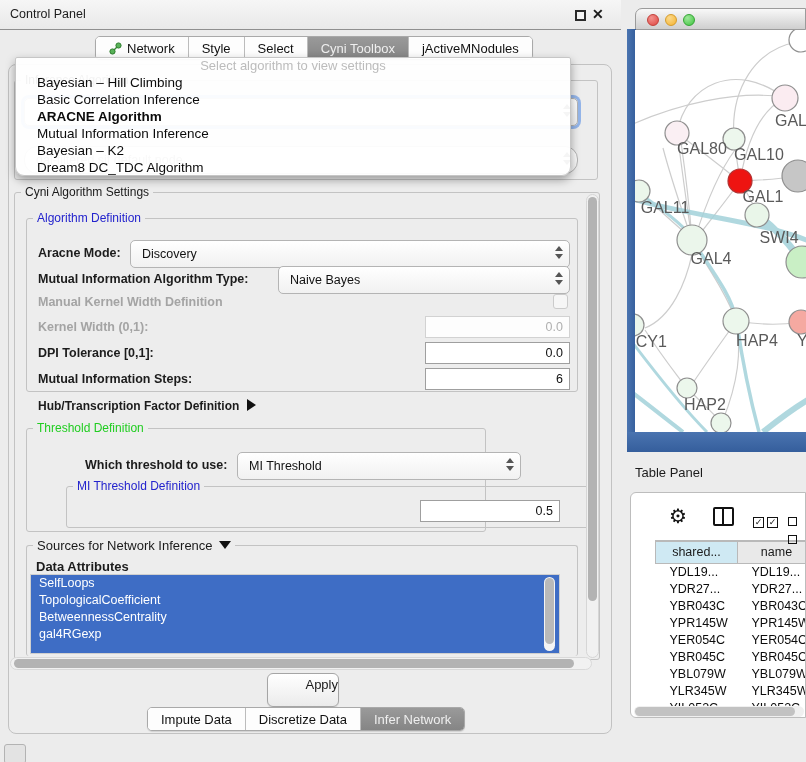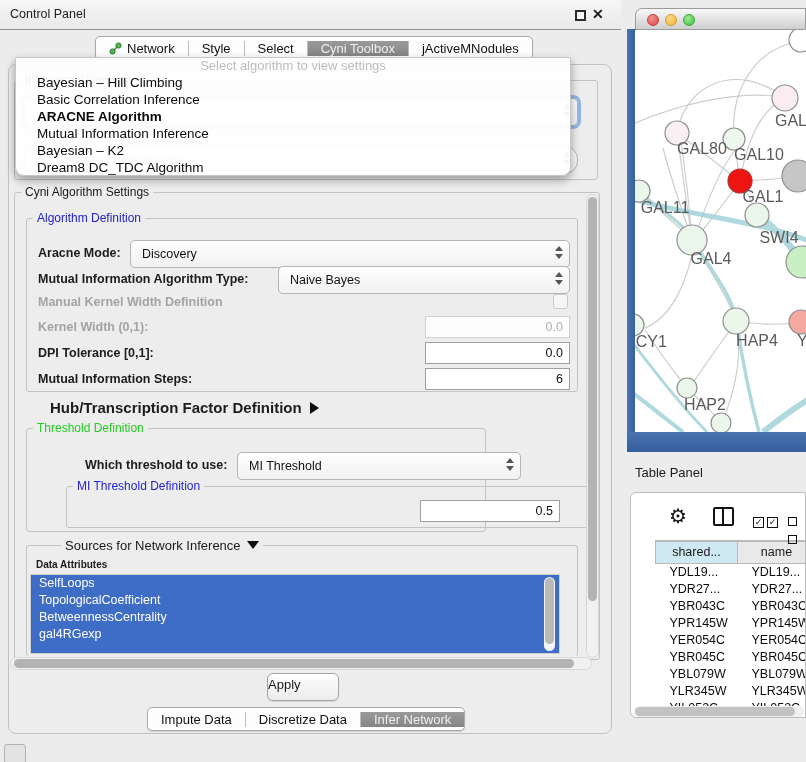--- a/index.html
+++ b/index.html
@@ -9,21 +9,21 @@
 
   
   .cp-titlebar { position:absolute; left:0; top:0; width:621px; height:30px;
     background:linear-gradient(#f6f6f6,#e9e9e9); border-bottom:1px solid #8f8f8f; }
   .cp-title { position:absolute; left:10px; top:7px; font-size:12.5px; color:#1c1c1c; }
   .float-btn { position:absolute; left:575px; top:10px; width:11px; height:11px; border:2px solid #2a2a2a; background:#f4f4f4; }
   .close-btn { position:absolute; left:592px; top:6px; width:16px; height:16px; font-size:14px; font-weight:bold; color:#1a1a1a; }
   .close-btn::before { content:"✕"; }
 
   
-  .seg-bar { position:absolute; display:flex; height:24px; border:1px solid #a9a9a9; border-radius:5px; overflow:hidden; background:#fff; box-shadow:0 1px 1px rgba(0,0,0,.12);align-items:center; }
+  .seg-bar { position:absolute; display:flex; height:24px; border:1px solid #a9a9a9; border-radius:5px; overflow:hidden; background:#fff; box-shadow:0 1px 1px rgba(0,0,0,.12); }
   .seg { display:flex; align-items:center; padding:0 13px; font-size:13px; background:#fdfdfd; border-left:1px solid #bcbcbc; white-space:nowrap; color:#111; }
   .seg:first-child { border-left:none; }
   .seg.sel { background:linear-gradient(#9a9a9a,#858585); color:#efefef; }
   .top-tabs { left:95px; top:36px; }
   .bottom-tabs { left:147px; top:707px; }
 
   .net-icon { width:13px; height:13px; margin-right:5px; }
 
   
   .cp-body { position:absolute; left:8px; top:64px; width:604px; height:670px;
@@ -60,21 +60,21 @@
   .attr-fill { height:12px; background:#3e6dc5; }
   .list-vscroll { position:absolute; left:513px; top:2px; width:11px; height:74px; background:#f4f4f4; border-radius:6px; }
   .list-vscroll .thumb { position:absolute; left:1px; top:1px; width:9px; height:66px; background:#b9b9b9; border-radius:5px; }
 
   
   .vscroll { position:absolute; left:586px; top:194px; width:13px; height:464px; background:#f1f1f1; border:1px solid #d6d6d6; border-radius:7px; }
   .vscroll .thumb { position:absolute; left:1px; top:2px; width:9px; height:404px; background:#b3b3b3; border-radius:5px; }
   .hscroll { position:absolute; left:10px; top:657px; width:582px; height:13px; background:#f1f1f1; border:1px solid #d9d9d9; border-radius:7px; }
   .hscroll .thumb { position:absolute; left:3px; top:1px; width:560px; height:9px; background:#b3b3b3; border-radius:5px; }
 
-  .apply-btn { position:absolute; left:267px; top:673px; width:72px; height:28px; border:1px solid #a5a5a5; border-radius:6px; background:linear-gradient(#ffffff,#ebebeb); font-size:13px; text-align:left; line-height:22px; box-shadow:0 1px 1px rgba(0,0,0,.1); }
+  .apply-btn { position:absolute; left:267px; top:673px; width:72px; height:34px; border:1px solid #a5a5a5; border-radius:6px; background:linear-gradient(#ffffff,#ebebeb); font-size:13px; text-align:right; line-height:22px; box-shadow:0 1px 1px rgba(0,0,0,.1); }
 
   
   .popup { position:absolute; left:15px; top:57px; width:556px; height:119px;
     background:rgba(255,255,255,.94); border:1px solid #c6c6c6; border-radius:2px 2px 9px 9px;
     box-shadow:0 4px 10px rgba(0,0,0,.35); overflow:hidden; }
   .popup .prompt { height:16px; line-height:16px; text-align:center; color:#bcbcbc; font-size:13px; }
   .popup .item { height:17px; line-height:17px; padding-left:21px; font-size:13.5px; color:#0b0b0b; white-space:nowrap; }
   .popup .item.bold { font-weight:bold; }
 
   .grip { position:absolute; left:4px; top:744px; width:22px; height:20px; background:#e3e3e3; border:1px solid #b3b3b3; border-radius:3px; }
@@ -181,43 +181,43 @@
   </div>
   <div class="lbl dis" style="left:38px; top:295px;">Manual Kernel Width Definition</div>
   <div class="chk" style="left:553px; top:294px;"></div>
   <div class="lbl dis" style="left:38px; top:320px;">Kernel Width (0,1):</div>
   <div class="tf dis" style="left:425px; top:316px; width:145px;">0.0</div>
   <div class="lbl" style="left:38px; top:346px;">DPI Tolerance [0,1]:</div>
   <div class="tf" style="left:425px; top:342px; width:145px;">0.0</div>
   <div class="lbl" style="left:38px; top:372px;">Mutual Information Steps:</div>
   <div class="tf" style="left:425px; top:368px; width:145px;">6</div>
 
-  <div class="lbl" style="left:38px; top:399px; font-size:15px;margin-left:12px;">
+  <div class="lbl" style="left:38px; top:399px; font-size:12px;">
     <span>Hub/Transcription Factor Definition</span><span class="arrow-right"></span>
   </div>
 
   <div class="group" style="left:26px; top:428px; width:460px; height:104px;">
     <div class="gtitle t-green">Threshold Definition</div>
   </div>
   <div class="lbl" style="left:85px; top:458px;">Which threshold to use:</div>
   <div class="combo" style="left:237px; top:452px; width:284px;">
     <span>MI Threshold</span>
     <span class="stepper"></span>
   </div>
   <div class="group" style="left:36px; top:486px; width:530px; height:42px;margin-left:30px;">
     <div class="gtitle t-blue">MI Threshold Definition</div>
   </div>
   <div class="tf" style="left:420px; top:500px; width:140px;">0.5</div>
 
   <div class="group" style="left:26px; top:545px; width:552px; height:111px; border-bottom:none;">
-    <div class="gtitle" style="font-size:13px;margin-left:28px;">
+    <div class="gtitle" style="font-size:13px;">
       <span>Sources for Network Inference</span><span class="arrow-down"></span>
     </div>
   </div>
-  <div class="lbl" style="left:36px; top:559px; font-size:10px;">Data Attributes</div>
+  <div class="lbl" style="left:36px; top:559px; font-size:13px;">Data Attributes</div>
   <div class="attr-list">
     <div class="attr-item">SelfLoops</div>
     <div class="attr-item">TopologicalCoefficient</div>
     <div class="attr-item">BetweennessCentrality</div>
     <div class="attr-item">gal4RGexp</div>
     <div class="attr-fill"></div>
     <div class="list-vscroll">
         <div class="thumb"></div>
       </div>
   </div>

